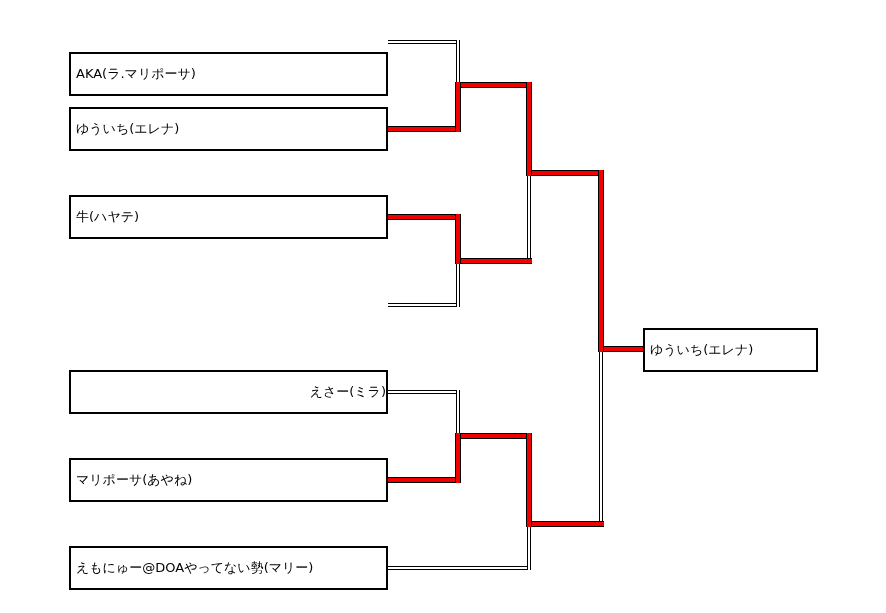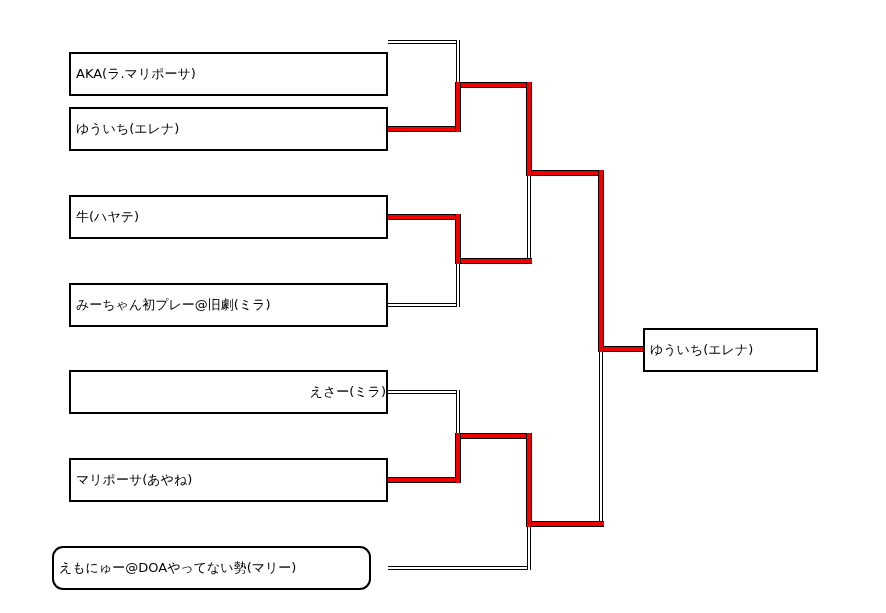--- a/index.html
+++ b/index.html
@@ -99,30 +99,27 @@
 
   <div class="pbox" style="left:69px; top:20px;margin-top:32px;">
     <span>AKA(ラ.マリポーサ)</span>
   </div>
   <div class="pbox" style="left:69px; top:107px;">
     <span>ゆういち(エレナ)</span>
   </div>
   <div class="pbox" style="left:69px; top:195px;">
     <span>牛(ハヤテ)</span>
   </div>
-  <div class="pbox" style="left:69px; top:283px;">
-    <span>みーちゃん初プレー@旧劇(ミラ)</span>
-  </div>
   <div class="pbox" style="left:69px; top:370px;justify-content:flex-end;">
     <span>えさー(ミラ)</span>
   </div>
   <div class="pbox" style="left:69px; top:458px;">
     <span>マリポーサ(あやね)</span>
   </div>
-  <div class="pbox" style="left:52px; top:546px;border-radius:11px;">
+  <div class="pbox" style="left:69px; top:546px;">
     <span>えもにゅー@DOAやってない勢(マリー)</span>
   </div>
 
   <div class="pbox champ" style="left:643px; top:328px;">
     <span>ゆういち(エレナ)</span>
   </div>
 
 </div>
 
 </body></html>

